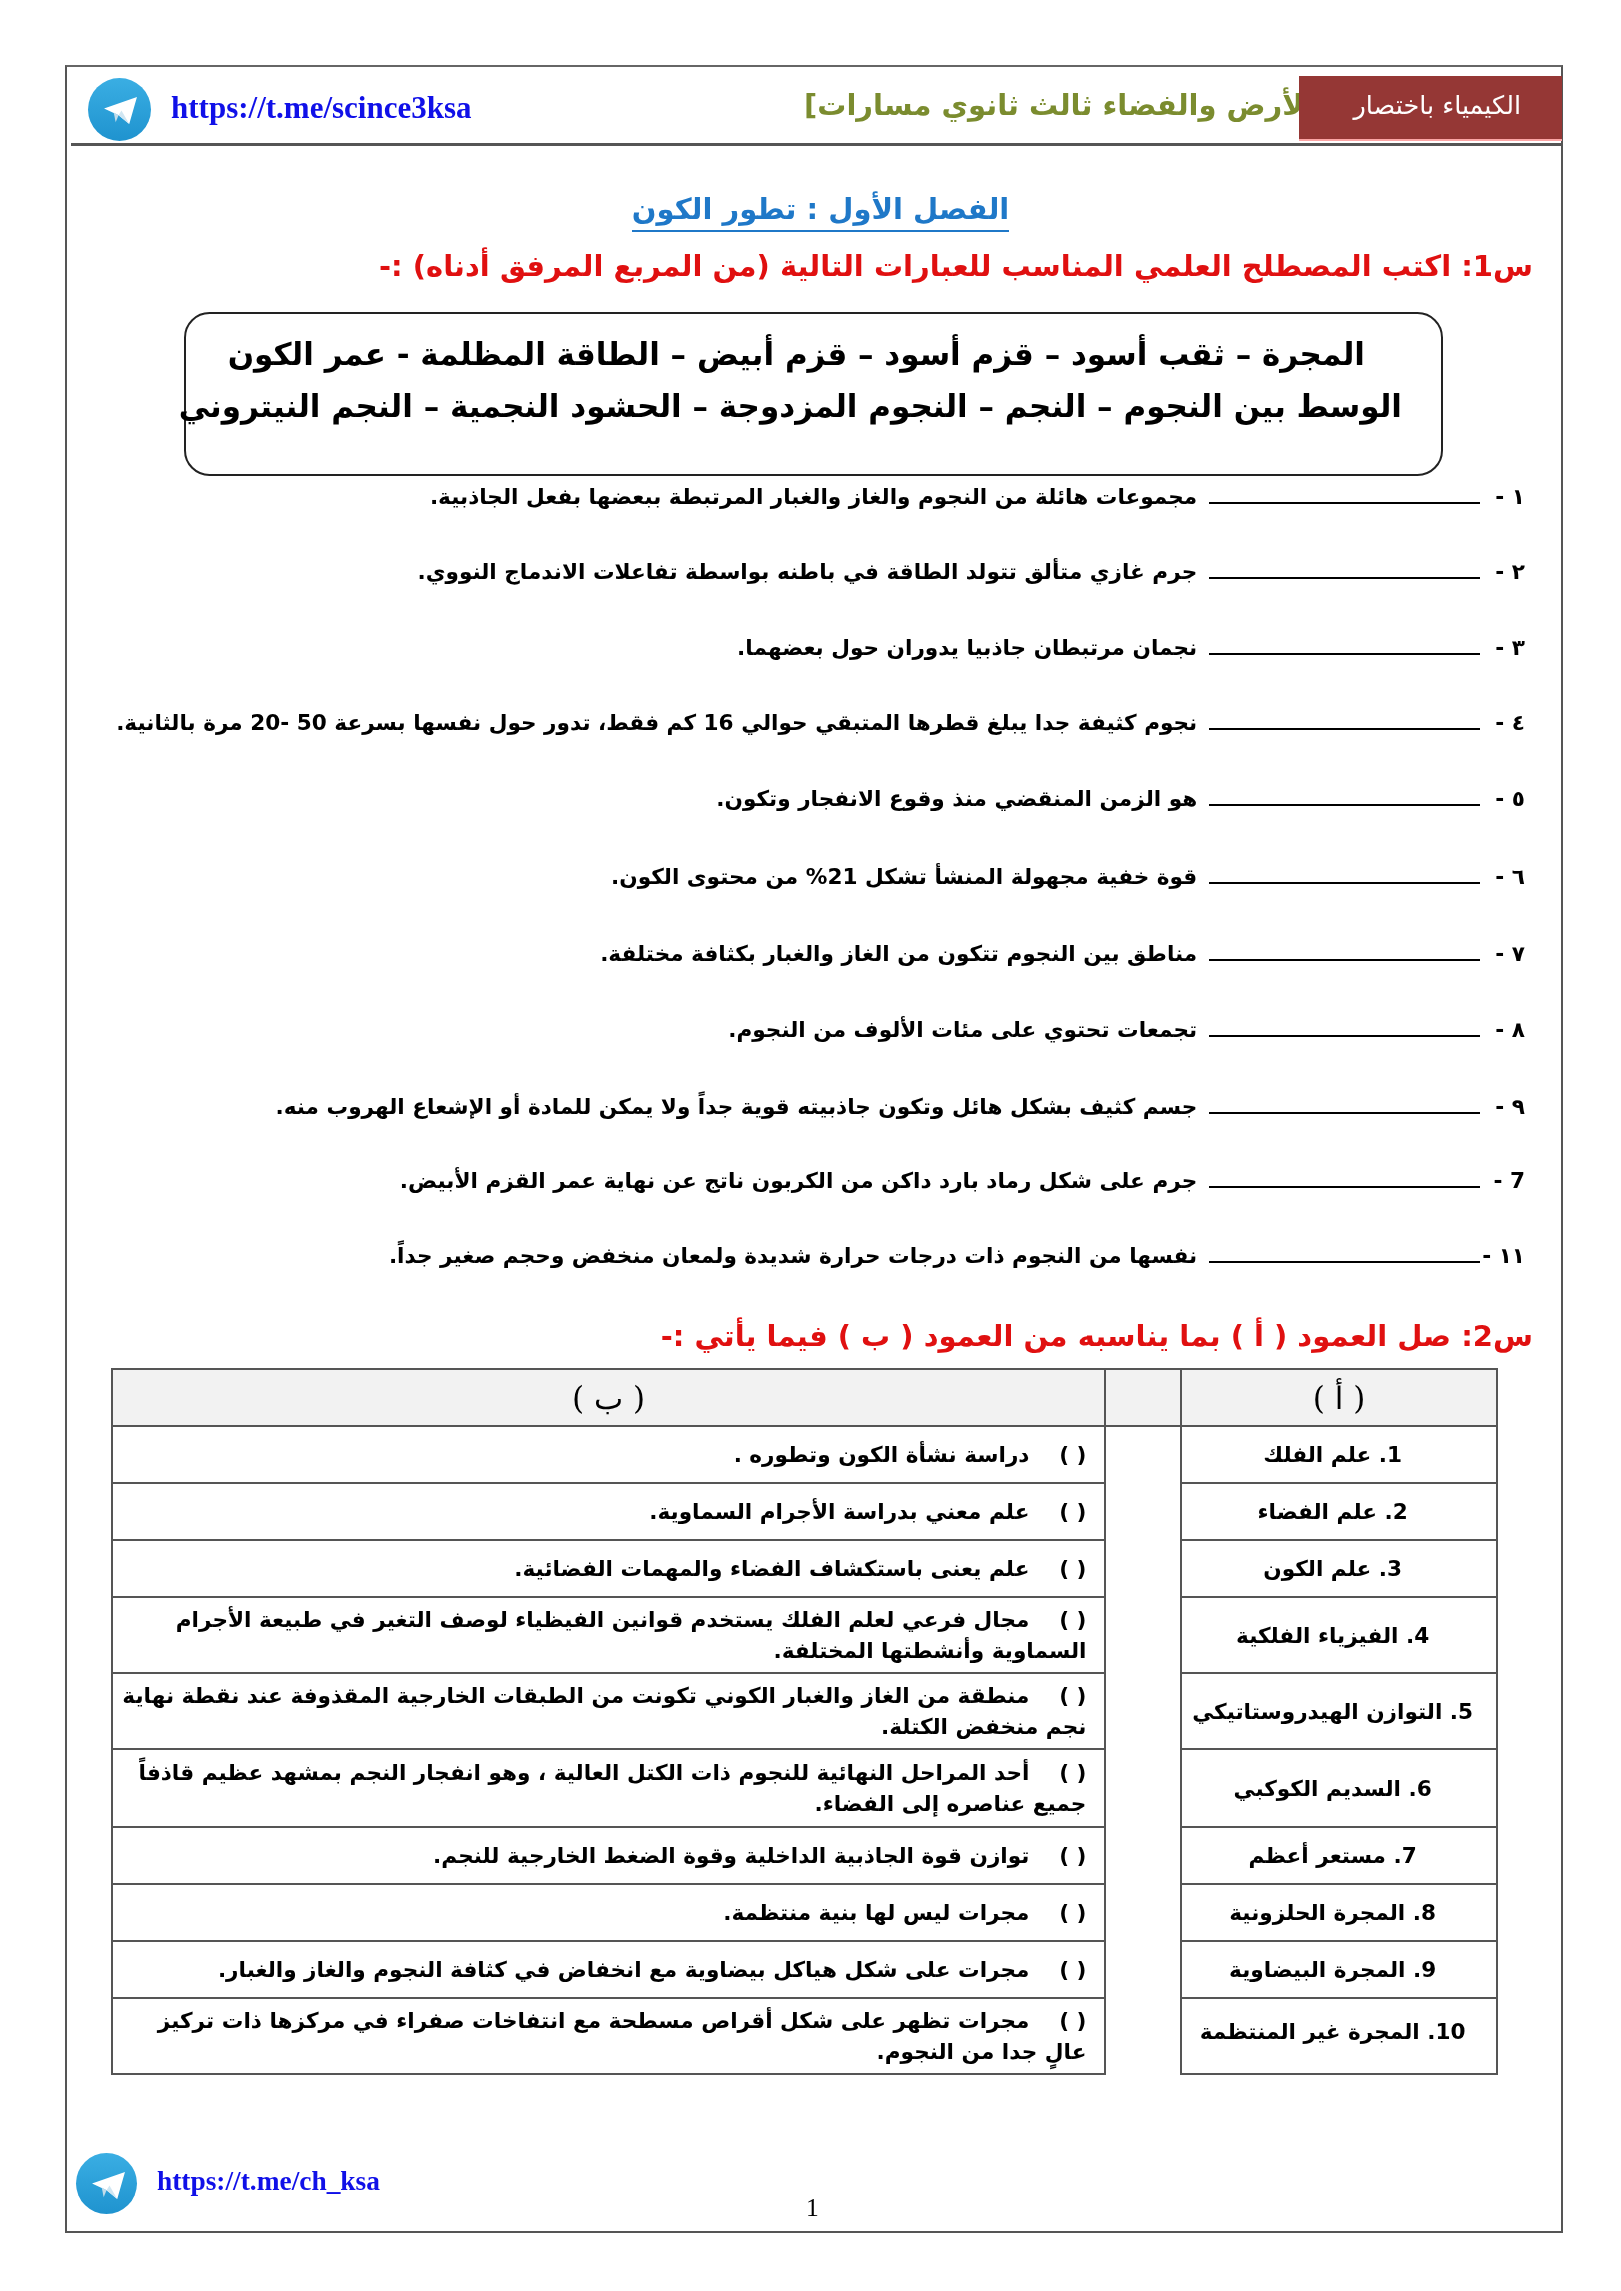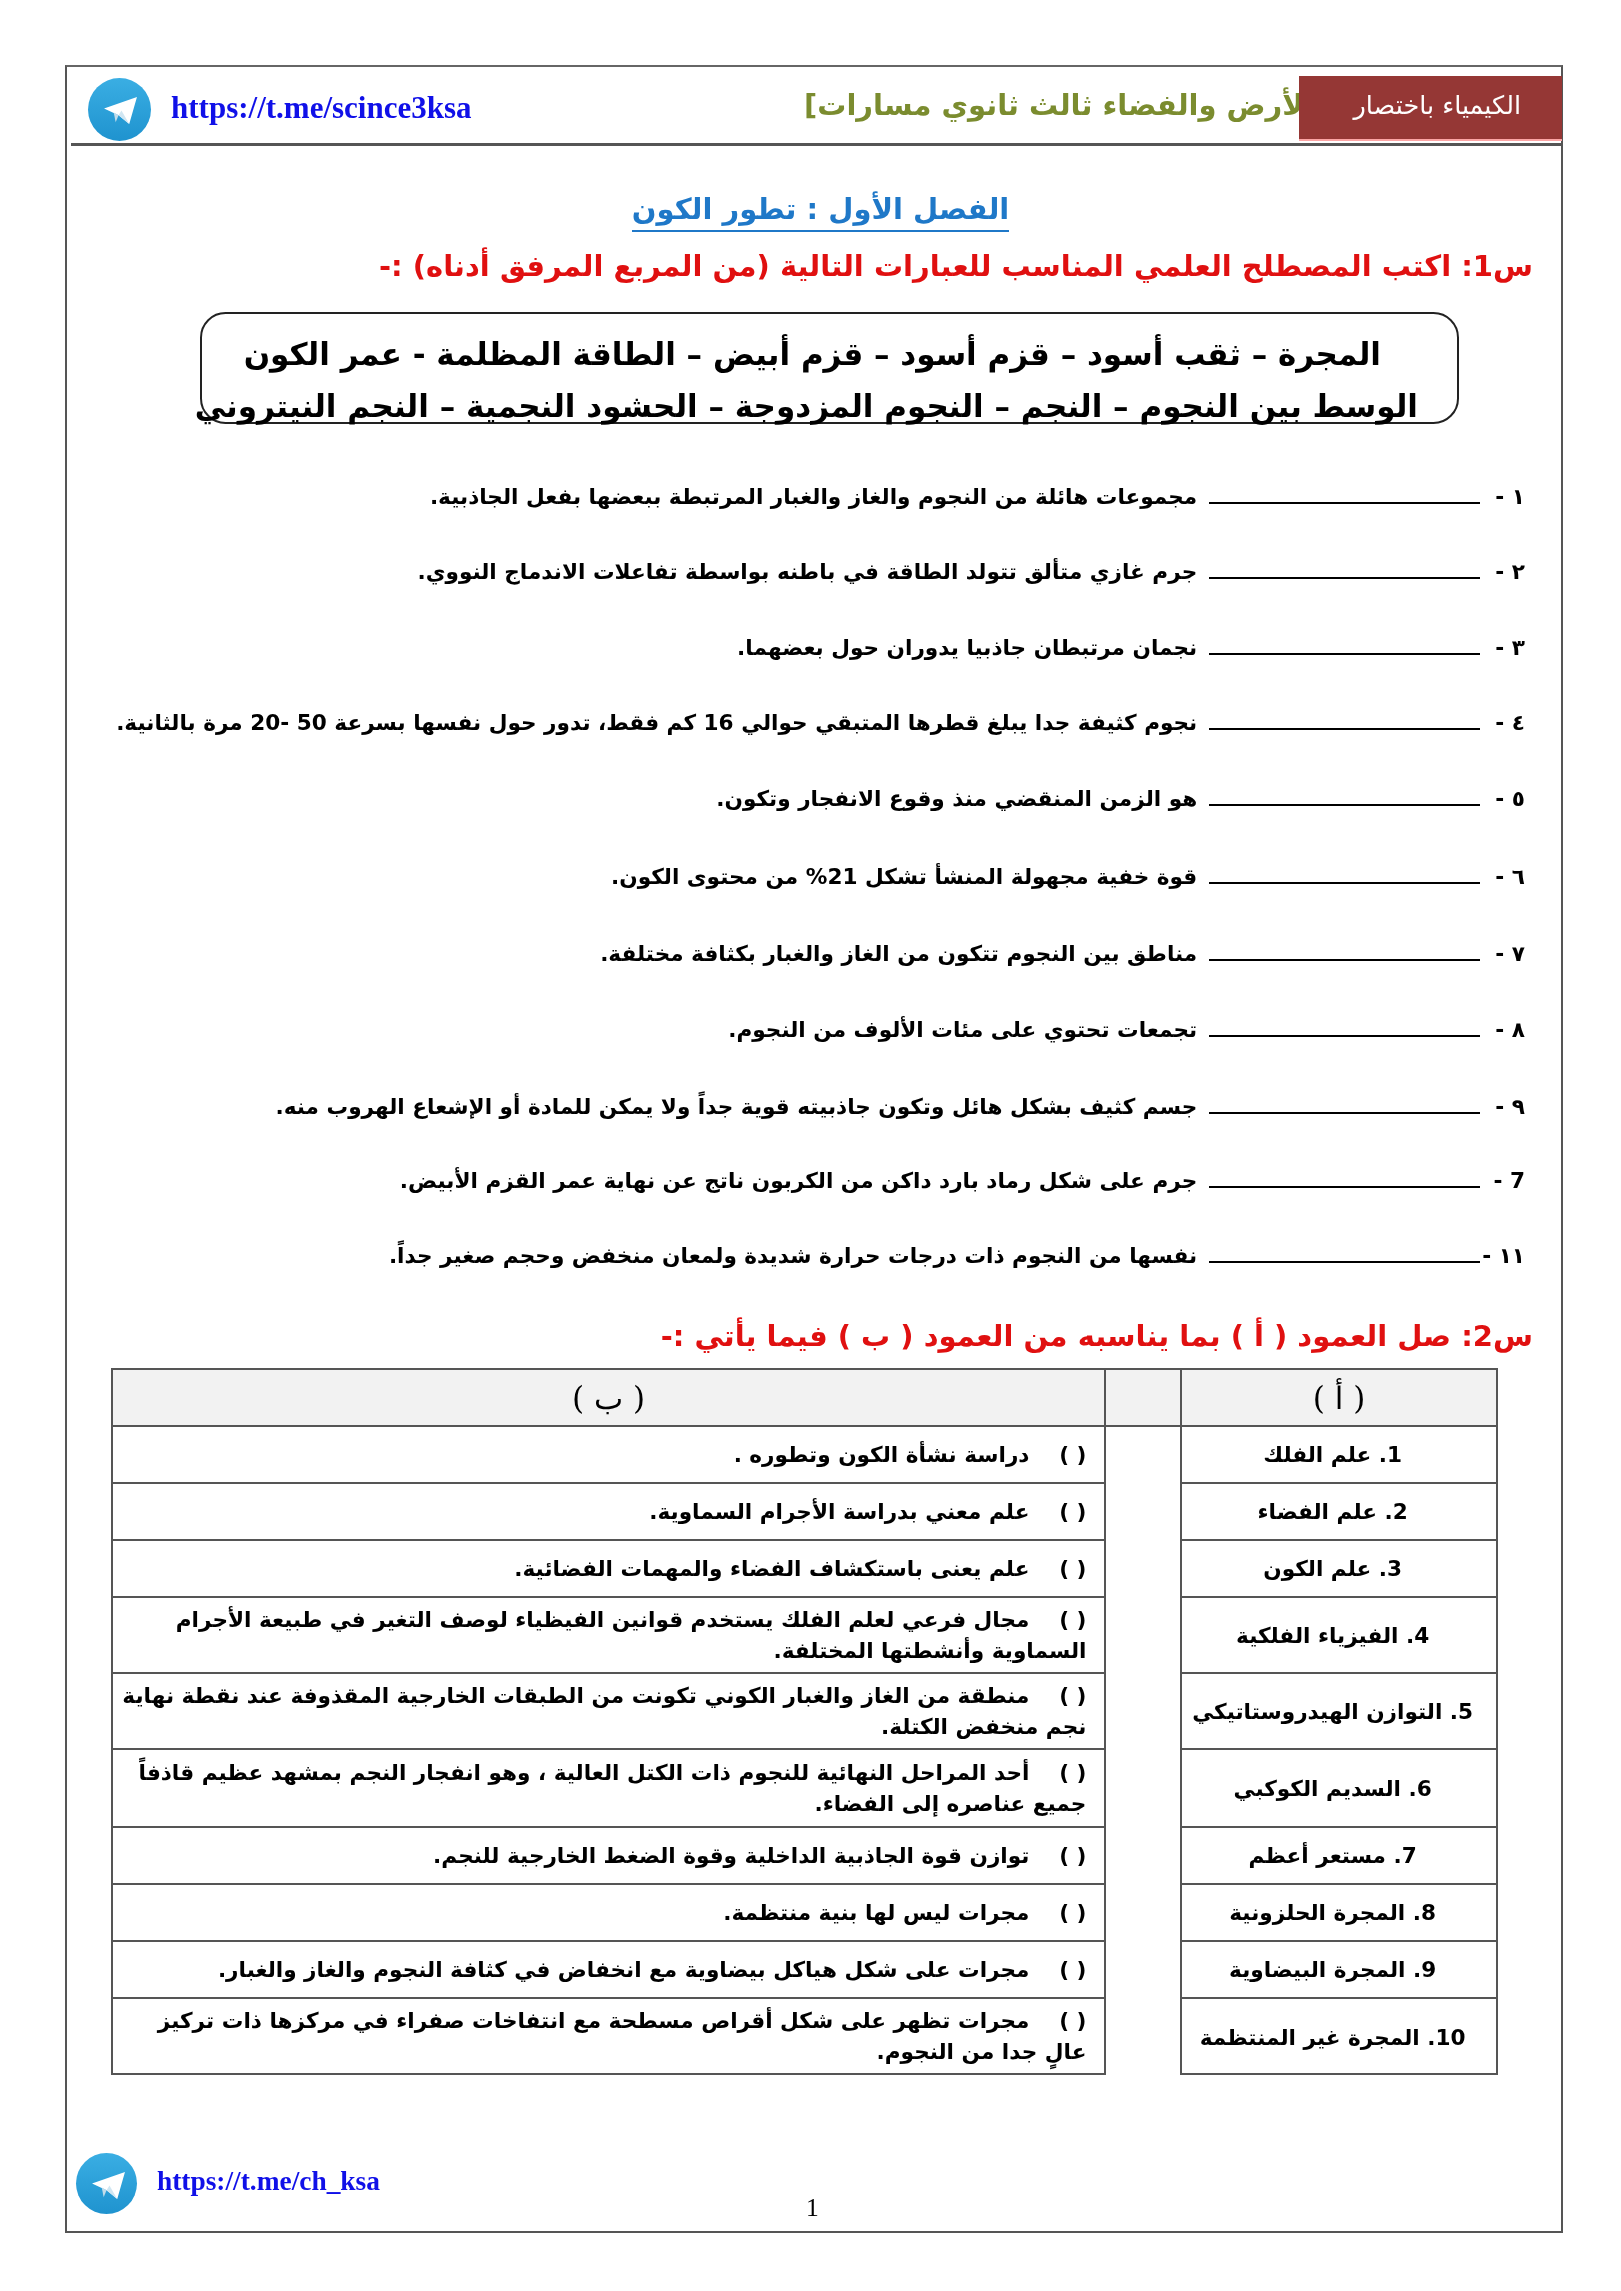--- a/index.html
+++ b/index.html
@@ -8,21 +8,21 @@
   .header-rule { position: absolute; left: 71px; top: 143px; width: 1490px; height: 2.9px; background: #555; }
   .tg-icon { position: absolute; width: 63px; height: 63px; border-radius: 50%; background: linear-gradient(180deg,#3aaee3,#1f93cf); }
   .tg-icon svg { position: absolute; left: 13.7px; top: 16.7px; }
   .link { position: absolute; font-family: "Liberation Serif", serif; font-weight: bold; color: #1010e8; }
   .header-subject { position: absolute; left: 804px; top: 88px; font-size: 29px; font-weight: bold; color: #7b8c2f; direction: rtl; font-family: "DejaVu Sans", sans-serif; }
   .brand-box { position: absolute; left: 1299px; top: 76px; width: 263px; height: 63px; background: #953735; border-bottom: 2px solid #fca5a5; }
   .brand-box span { position: absolute; right: 41px; top: 13.7px; color: #fff; font-size: 25.5px; font-family: "DejaVu Sans", sans-serif; direction: rtl; }
   .chapter-title { position: absolute; left: 0; width: 1621px; top: 192px; text-align: center; direction: rtl; }
   .chapter-title span { display: inline-block; font-size: 29px; font-weight: bold; color: #1f78c8; border-bottom: 2.9px solid #1f78c8; padding-bottom: 3.9px; margin-left: 20px; }
   .q-title { position: absolute; right: 88px; direction: rtl; color: #e01010; font-weight: bold; font-size: 29px; }
-  .word-box { position: absolute; left: 200px; top: 312px; width: 1259px; height: 112px; border: 2.9px solid #222; border-radius: 25.5px; box-sizing: border-box; direction: rtl; }
+  .word-box { position: absolute; left: 184px; top: 312px; width: 1259px; height: 164px; border: 2.9px solid #222; border-radius: 25.5px; box-sizing: border-box; direction: rtl; }
   .word-box .line { position: absolute; right: 76px; font-size: 31px; font-weight: bold; color: #000; white-space: nowrap; }
   .q1-item { position: absolute; right: 96px; direction: rtl; font-size: 21.6px; font-weight: bold; color: #000; white-space: nowrap; }
   .q1-item .num { display: inline-block; width: 45px; text-align: right; }
   .q1-item .blank { display: inline-block; width: 271px; border-bottom: 2.9px solid #000; margin-left: 11.8px; vertical-align: baseline; height: 17.6px; }
   table.match { position: absolute; left: 111px; top: 1368px; width: 1385px; border-collapse: collapse; direction: rtl; table-layout: fixed; }
   table.match td, table.match th { border: 2px solid #555; font-size: 21.6px; font-weight: bold; color: #000; }
   table.match th { background: #f2f2f2; height: 53px; font-size: 31px; font-weight: normal; font-family: "DejaVu Serif", serif; }
   table.match td.col-a { padding-right: 13.7px; text-align: center; }
   table.match td.col-mid { border-top: none; border-bottom: none; }
   table.match td.col-b { padding-right: 17.6px; text-align: right; line-height: 31px; }
@@ -113,21 +113,21 @@
       </tr>
   <tr style="height:57px;">
         <td class="col-a">8. المجرة الحلزونية</td>
         <td class="col-b"><span class="paren">(     )</span><span>مجرات ليس لها بنية منتظمة.</span></td>
       </tr>
   <tr style="height:57px;">
         <td class="col-a">9. المجرة البيضاوية</td>
         <td class="col-b"><span class="paren">(     )</span><span>مجرات على شكل هياكل بيضاوية مع انخفاض في كثافة النجوم والغاز والغبار.</span></td>
       </tr>
   <tr style="height:76px;">
-        <td class="col-a" style="vertical-align:top; padding-top:26px;">10. المجرة غير المنتظمة</td>
+        <td class="col-a" style="vertical-align:top; padding-top:20px;">10. المجرة غير المنتظمة</td>
         <td class="col-b"><span class="paren">(     )</span><span>مجرات تظهر على شكل أقراص مسطحة مع انتفاخات صفراء في مركزها ذات تركيز عالٍ جدا من النجوم.</span></td>
       </tr>
 </tbody>
   </table>
 
 <div class="tg-icon" style="left:76px; top:2153px; width:61px; height:61px;">
   <svg width="37" height="31" viewBox="0 0 38 32">
       <path d="M2 14 L36 2 L28 30 L17 21 Z" fill="#ffffff"></path>
       <path d="M17 21 L28 30 L20 16 Z" fill="#d0e6f2"></path>
       <path d="M12 18 L17 21 L14 28 Z" fill="#c2dcea"></path>

